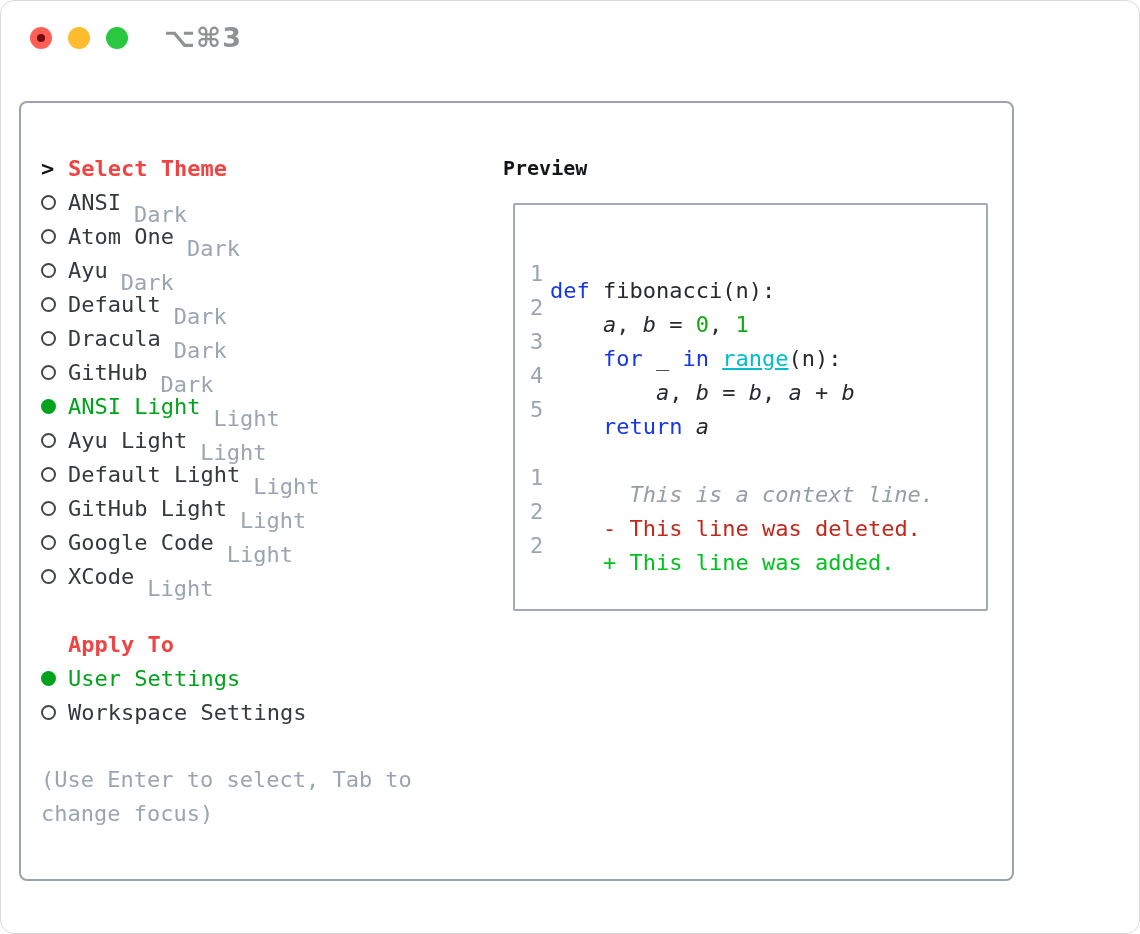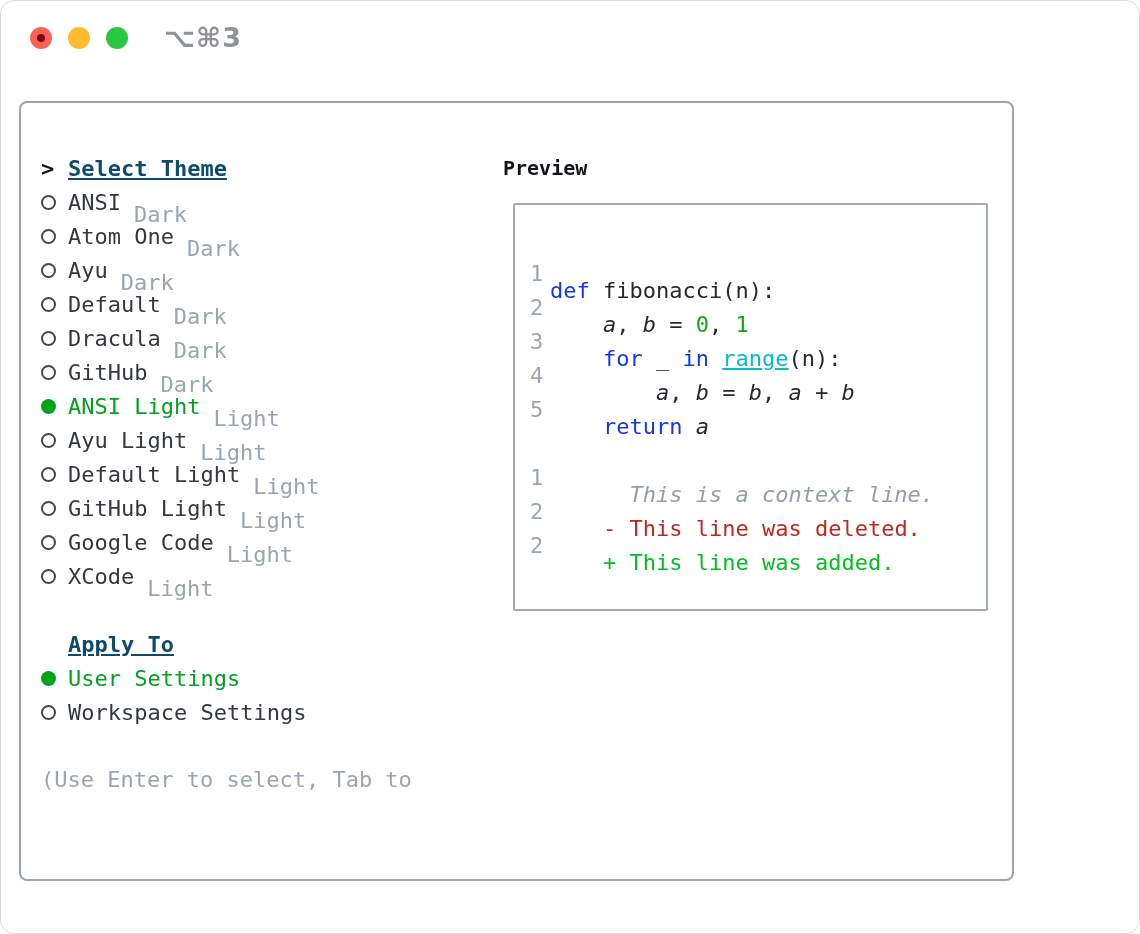--- a/index.html
+++ b/index.html
@@ -32,21 +32,21 @@
   
   .main-box{
     position:absolute;left:18px;top:100px;width:995px;height:780px;
     border:2px solid #9aa3ae;border-radius:8px;box-sizing:border-box;
     background:#ffffff;
   }
   
   .left-col{position:absolute;left:20px;top:48px;width:450px;font-size:22px;}
   .row{height:34px;display:flex;align-items:center;white-space:pre;}
   .prompt{display:inline-block;width:27px;font-weight:bold;color:#121519;}
-  .hdr{font-weight:bold;color:#0c4a6e;text-decoration:underline;}
+  .hdr{font-weight:bold;color:#ef4444;}
   .bullet{
     display:inline-block;box-sizing:border-box;
     width:15px;height:15px;border-radius:50%;
     border:2px solid #42474e;margin-right:12px;flex:0 0 15px;
   }
   .bullet.filled{border:none;background:#00a41c;}
   .tname{color:#34393f;margin-right:13px;}
   .theme-row.selected .tname{color:#00a41c;}
   .variant{color:#9aa5b3;margin-top:24px;}
   .opt-label{color:#34393f;}
@@ -120,20 +120,21 @@
       </div>
 
       <div>
           <div class="row opt-row selected"><span class="bullet filled"></span><span class="opt-label">User Settings</span></div>
           <div class="row opt-row"><span class="bullet"></span><span class="opt-label">Workspace Settings</span></div>
         </div>
 
       <div class="spacer"></div>
 
       <div class="hint">(Use Enter to select, Tab to</div>
+      <div class="hint">change focus)</div>
     </div>
 
     <div class="preview-label">Preview</div>
 
     <div class="preview-box">
       <div class="code-area">
           <div class="code-row"><span class="ln">1</span><span class="code"><span class="kw">def</span><span class="plain"> fibonacci(n):</span></span></div>
           <div class="code-row"><span class="ln">2</span><span class="code"><span class="plain">    </span><span class="var">a</span><span class="plain">, </span><span class="var">b</span><span class="plain"> = </span><span class="lit">0</span><span class="plain">, </span><span class="lit">1</span></span></div>
           <div class="code-row"><span class="ln">3</span><span class="code"><span class="plain">    </span><span class="kw">for</span><span class="plain"> _ </span><span class="kw">in</span><span class="plain"> </span><span class="fn">range</span><span class="plain">(n):</span></span></div>
           <div class="code-row"><span class="ln">4</span><span class="code"><span class="plain">        </span><span class="var">a</span><span class="plain">, </span><span class="var">b</span><span class="plain"> = </span><span class="var">b</span><span class="plain">, </span><span class="var">a</span><span class="plain"> + </span><span class="var">b</span></span></div>

